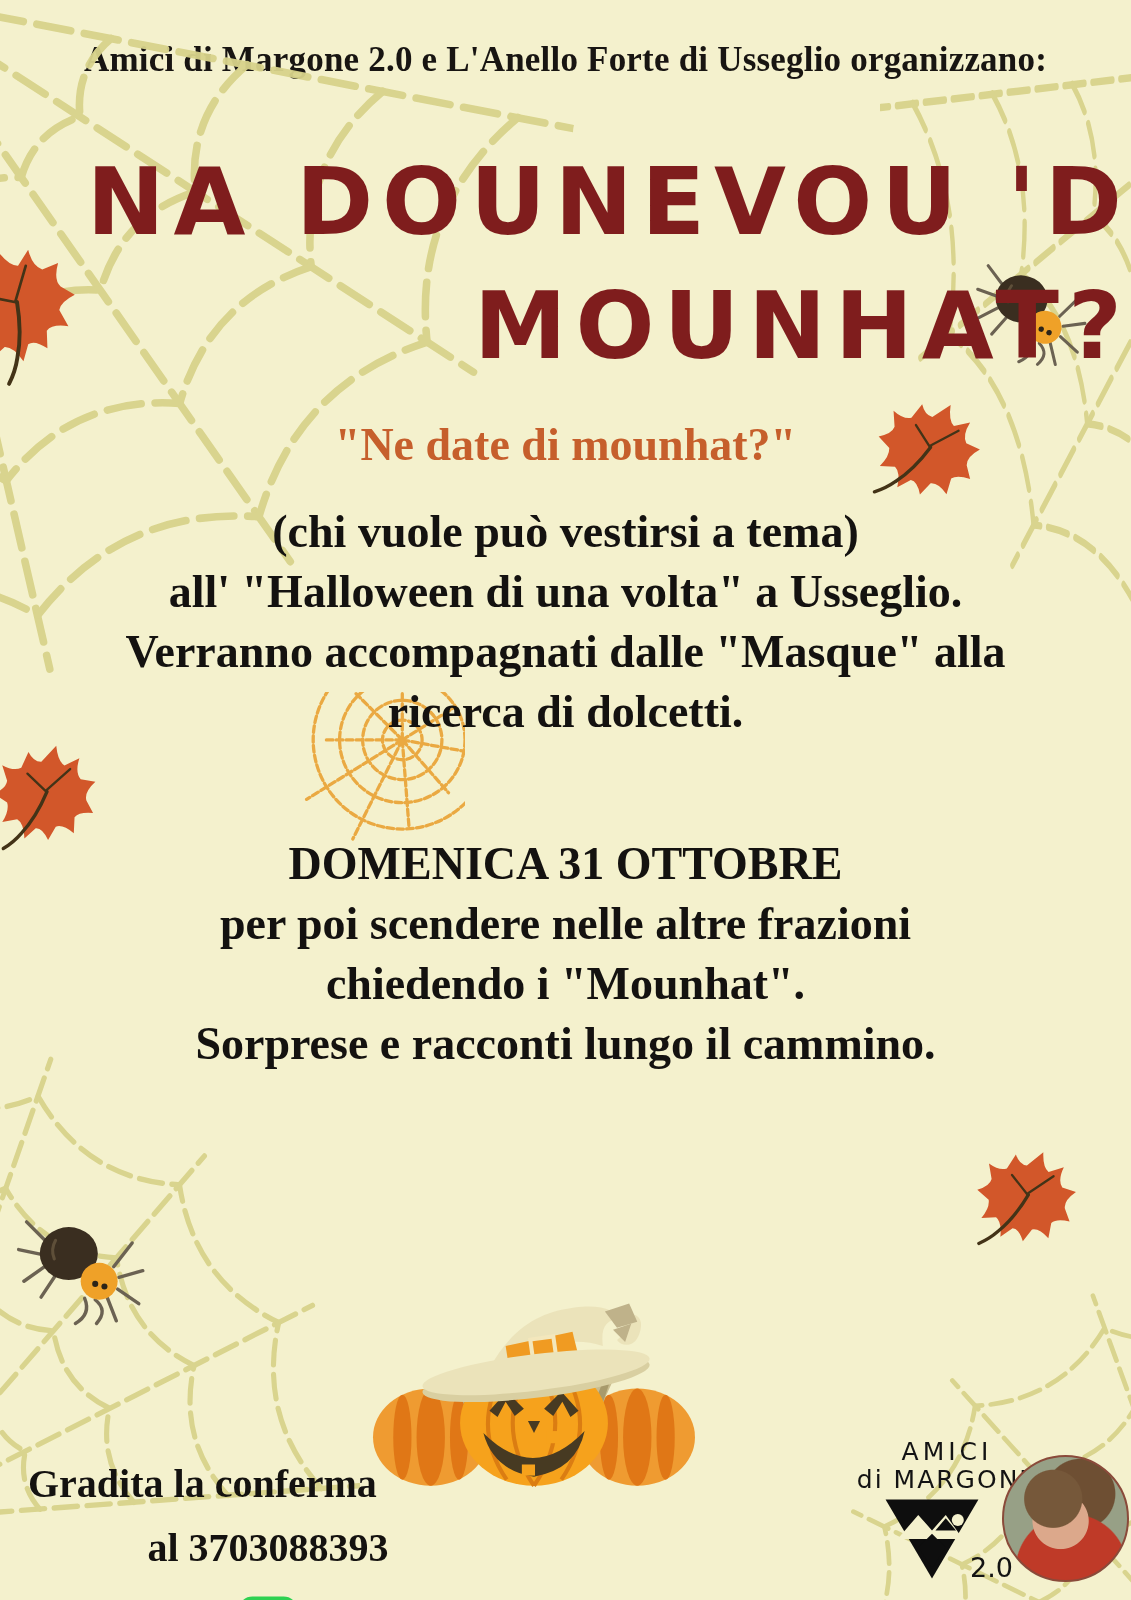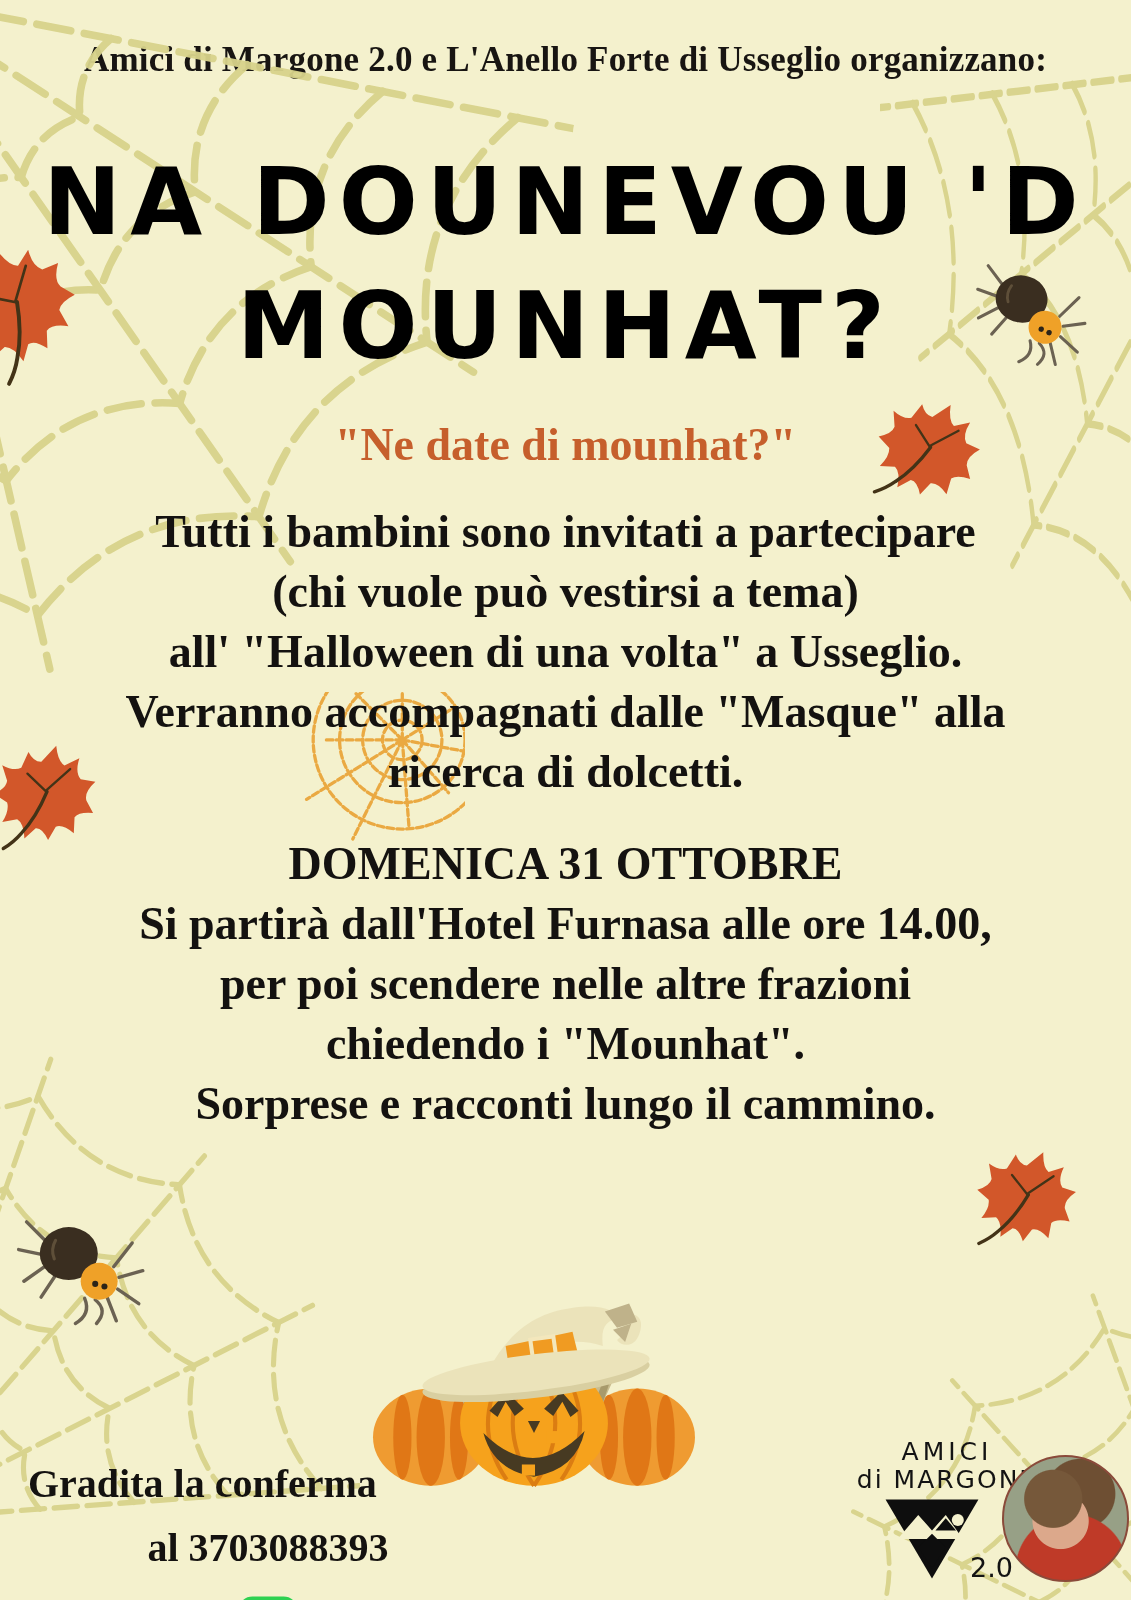--- a/index.html
+++ b/index.html
@@ -12,21 +12,21 @@
   .abs{position:absolute;}
   
   .organizers{
     top:40px;left:0;width:1131px;text-align:center;
     font-size:35px;font-weight:bold;letter-spacing:0.2px;color:#181512;
   }
   .title-block{top:140px;left:0;width:1131px;text-align:center;z-index:3;}
   .title-line{
     font-family:"DejaVu Sans", sans-serif;font-weight:bold;
     font-size:93px;line-height:124px;letter-spacing:9px;
-    color:#000000;white-space:nowrap;
+    color:#7f1d1d;white-space:nowrap;text-align:right;
   }
   .subtitle{
     top:418px;left:0;width:1131px;text-align:center;
     font-size:46px;font-weight:bold;color:#c65f2c;z-index:3;
   }
   .para{
     left:0;width:1131px;text-align:center;z-index:3;
     font-size:46px;font-weight:bold;line-height:60px;color:#141210;
   }
   .para1{top:502px;}
@@ -174,30 +174,28 @@
 <div class="abs organizers">Amici di Margone 2.0 e L'Anello Forte di Usseglio organizzano:</div>
 
 <div class="abs title-block">
   <div class="title-line">NA DOUNEVOU 'D</div>
   <div class="title-line">MOUNHAT?</div>
 </div>
 
 <div class="abs subtitle">"Ne date di mounhat?"</div>
 
 <div class="abs para para1">
-  <div>Tutti i bambini sono invitati a partecipare</div>
   <div>(chi vuole può vestirsi a tema)</div>
   <div>all' "Halloween di una volta" a Usseglio.</div>
   <div>Verranno accompagnati dalle "Masque" alla</div>
   <div>ricerca di dolcetti.</div>
 </div>
 
 <div class="abs para para2">
   <div>DOMENICA 31 OTTOBRE</div>
-  <div>Si partirà dall'Hotel Furnasa alle ore 14.00,</div>
   <div>per poi scendere nelle altre frazioni</div>
   <div>chiedendo i "Mounhat".</div>
   <div>Sorprese e racconti lungo il cammino.</div>
 </div>
 
 <div class="abs pumpkin-scene">
   <svg viewBox="0 0 320 200" width="324" height="205">
 
     <ellipse cx="58" cy="152" rx="57" ry="48" fill="#ef9b31"></ellipse>
     <ellipse cx="58" cy="152" rx="14" ry="48" fill="#e07716"></ellipse>

